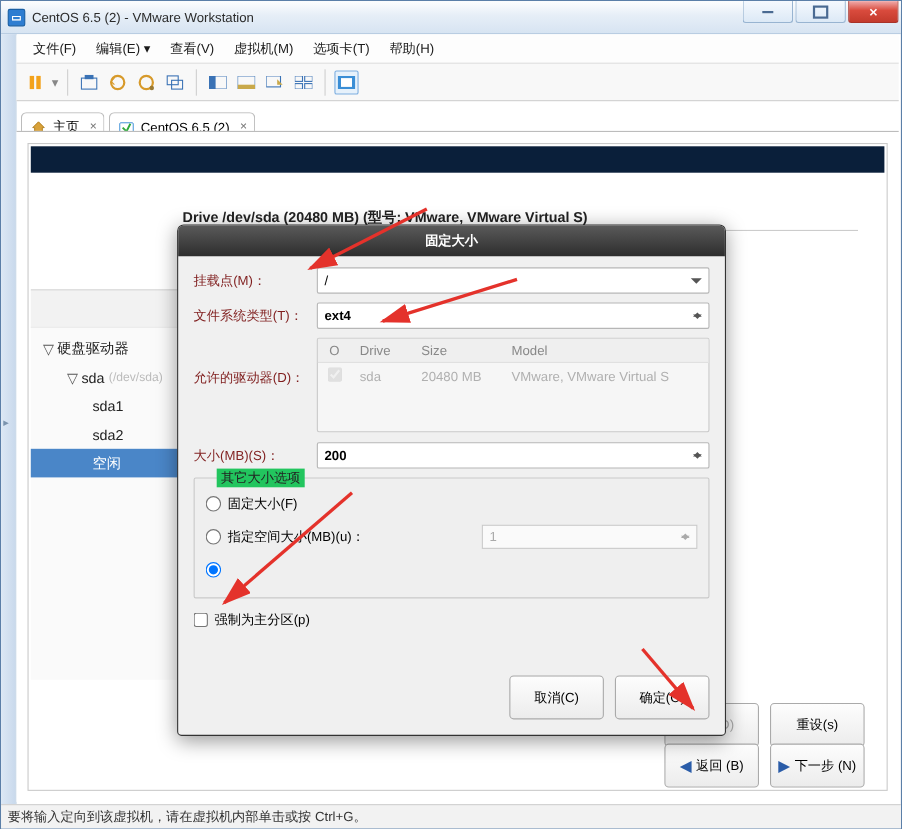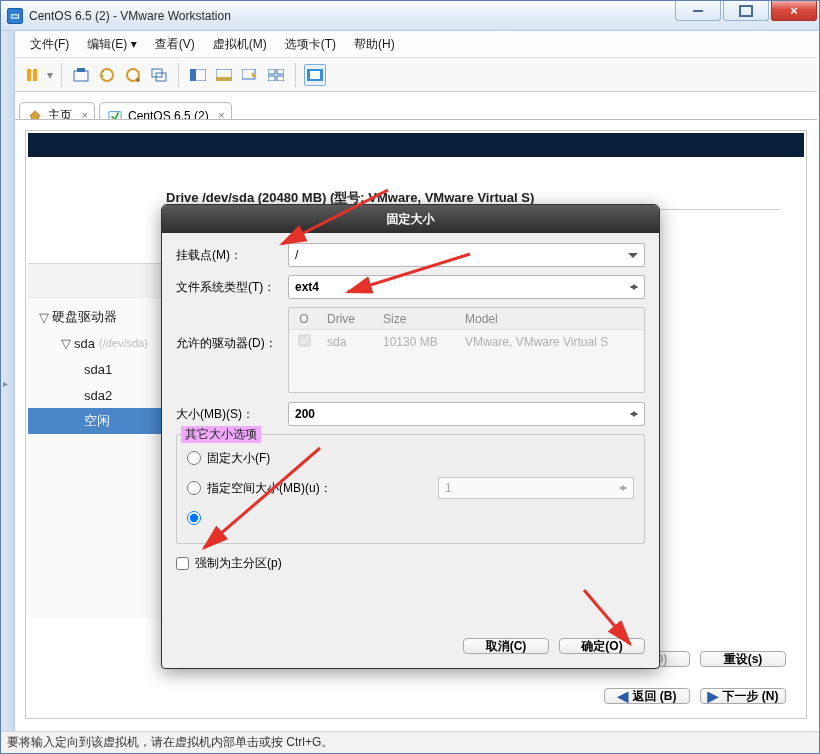--- a/index.html
+++ b/index.html
@@ -52,54 +52,54 @@
 .tree-row{ height:26px; display:flex; align-items:center; padding-left:10px; color:#222;}
 .tree-row.l1{ padding-left:32px; }
 .tree-row.l2{ padding-left:56px; }
 .tree-row.selected{ background:#4a86c8; color:#fff;}
 .tree-arrow{ width:12px; text-align:center; color:#555; margin-right:2px;}
 .tree-dim{ color:#bbb; font-size:11px; margin-left:4px;}
 
 
 .bottom-bar{ position:absolute; left:2px; right:2px; bottom:42px; height:34px; display:flex; align-items:center; justify-content:flex-end; gap:10px; padding-right:18px;}
 .bottom-bar2{ position:absolute; left:2px; right:2px; bottom:2px; height:40px; display:flex; align-items:center; justify-content:flex-end; gap:10px; padding-right:18px;}
-.btn{ min-width:86px; height:16px; background: linear-gradient(#fdfdfd,#ececec); border:1px solid #aaa; border-radius:4px; display:flex;align-items:center;justify-content:center; gap:4px; padding:0 5px; font-size:12px;font-weight:bold;}
+.btn{ min-width:86px; height:40px; background: linear-gradient(#fdfdfd,#ececec); border:1px solid #aaa; border-radius:4px; display:flex;align-items:center;justify-content:center; gap:4px; padding:0 5px; font-size:12px;}
 .btn.disabled{ color:#aaa; }
 .btn .arrow-left{font-size:14px;color:#2a5ca8;}
 .btn .arrow-right{font-size:14px;color:#2a5ca8;}
 
 
 .statusbar{ position:absolute; left:0; right:0; bottom:0; height:22px; background: #f2f2f2; border-top:1px solid #d0d0d0; padding-left:6px; display:flex; align-items:center; color:#333;}
 
 
 .dialog{ position:absolute; left:161px; top:204px; width:499px; height:465px; background:#f0f0f0; border:1px solid #333; box-shadow: 0 4px 18px rgba(0,0,0,0.4); border-radius:6px 6px 4px 4px; }
 .dialog-title{ height:28px; background: linear-gradient(#5a5a5a,#2d2d2d); color:#fff; text-align:center; line-height:28px; font-weight:bold; border-radius:5px 5px 0 0;}
 .dialog-body{ padding:10px 14px 8px 14px; }
 .drow{ display:flex; align-items:center; margin-bottom:8px; }
-.drow label.lbl{ width:112px; color:#000000; }
+.drow label.lbl{ width:112px; color:#7f1d1d; }
 .drow .field{ flex:1; }
 .combo{ width:100%; height:24px; border:1px solid #b6b6b6; background:#fff; display:flex; align-items:center; padding:0 22px 0 6px; position:relative; border-radius:2px;}
 .combo::after{ content:""; position:absolute; right:6px; top:9px; border:5px solid transparent; border-top-color:#555;}
 .spincombo{ width:100%; height:24px; border:1px solid #b6b6b6; background:#fff; padding:0 20px 0 6px; display:flex; align-items:center; position:relative; border-radius:2px;font-weight:bold;}
 .spincombo::before{content:""; position:absolute; right:6px; top:4px; border:4px solid transparent; border-bottom-color:#555;}
 .spincombo::after{content:""; position:absolute; right:6px; bottom:4px; border:4px solid transparent; border-top-color:#555;}
 .drive-table{ margin-left:112px; border:1px solid #c9c9c9; background:#f6f6f6; border-radius:2px; flex:1; height:86px; }
 .dt-head{ display:flex; height:22px; align-items:center; color:#888; font-size:12px; border-bottom:1px solid #e0e0e0; background:#efefef;}
 .dt-head .col{ padding:0 8px; }
 .dt-head .col.o{width:30px;text-align:center;}
 .dt-head .col.d{width:56px;}
 .dt-head .col.s{width:82px;}
 .dt-row{ display:flex; height:24px; align-items:center; color:#b0b0b0; font-size:12px;}
 .dt-row .col{ padding:0 8px; }
 .dt-row .col.o{width:30px;text-align:center;}
 .dt-row .col.o input{opacity:.6;}
 .dt-row .col.d{width:56px;}
 .dt-row .col.s{width:82px;}
 .fieldset{ border:1px solid #c9c9c9; padding:8px 10px 10px 10px; margin-top:4px; border-radius:2px; background:#efefef; position:relative;}
-.fieldset-legend{ position:absolute; top:-9px; left:4px; background:#f0abfc; padding:0 4px; color:#222;}
+.fieldset-legend{ position:absolute; top:-9px; left:20px; background:#22c55e; padding:0 4px; color:#222;}
 .radio-row{ display:flex; align-items:center; height:30px; gap:6px;}
 .radio-row input[type=radio]{ width:14px;height:14px;}
 .radio-row.selected label{ padding:1px 4px; border:1px dotted #4a86c8; background:#eef5fc;}
 .radio-row .num{ width:196px; height:22px; border:1px solid #c9c9c9; background:#fafafa; color:#aaa; display:flex;align-items:center; padding:0 18px 0 6px; position:relative;}
 .radio-row .num::before{content:""; position:absolute; right:6px; top:3px; border:4px solid transparent; border-bottom-color:#aaa;}
 .radio-row .num::after{content:""; position:absolute; right:6px; bottom:3px; border:4px solid transparent; border-top-color:#aaa;}
 .chk-row{ display:flex; align-items:center; height:26px; gap:6px; margin-top:6px;}
 .dialog-buttons{ position:absolute; right:14px; bottom:14px; display:flex; gap:10px;}
 
 
@@ -300,21 +300,21 @@
       <div class="drive-table">
         <div class="dt-head">
           <div class="col o">O</div>
           <div class="col d">Drive</div>
           <div class="col s">Size</div>
           <div class="col">Model</div>
         </div>
         <div class="dt-row">
           <div class="col o"><input type="checkbox" checked="" disabled="" style=""></div>
           <div class="col d">sda</div>
-          <div class="col s">10130 MB</div>
+          <div class="col s">20480 MB</div>
           <div class="col">VMware, VMware Virtual S</div>
         </div>
       </div>
     </div>
     <div class="drow" style="margin-top:-60px; margin-bottom:50px;">
       <label class="lbl">允许的驱动器(D)：</label>
     </div>
 
     <div class="drow">
       <label class="lbl">大小(MB)(S)：</label>

